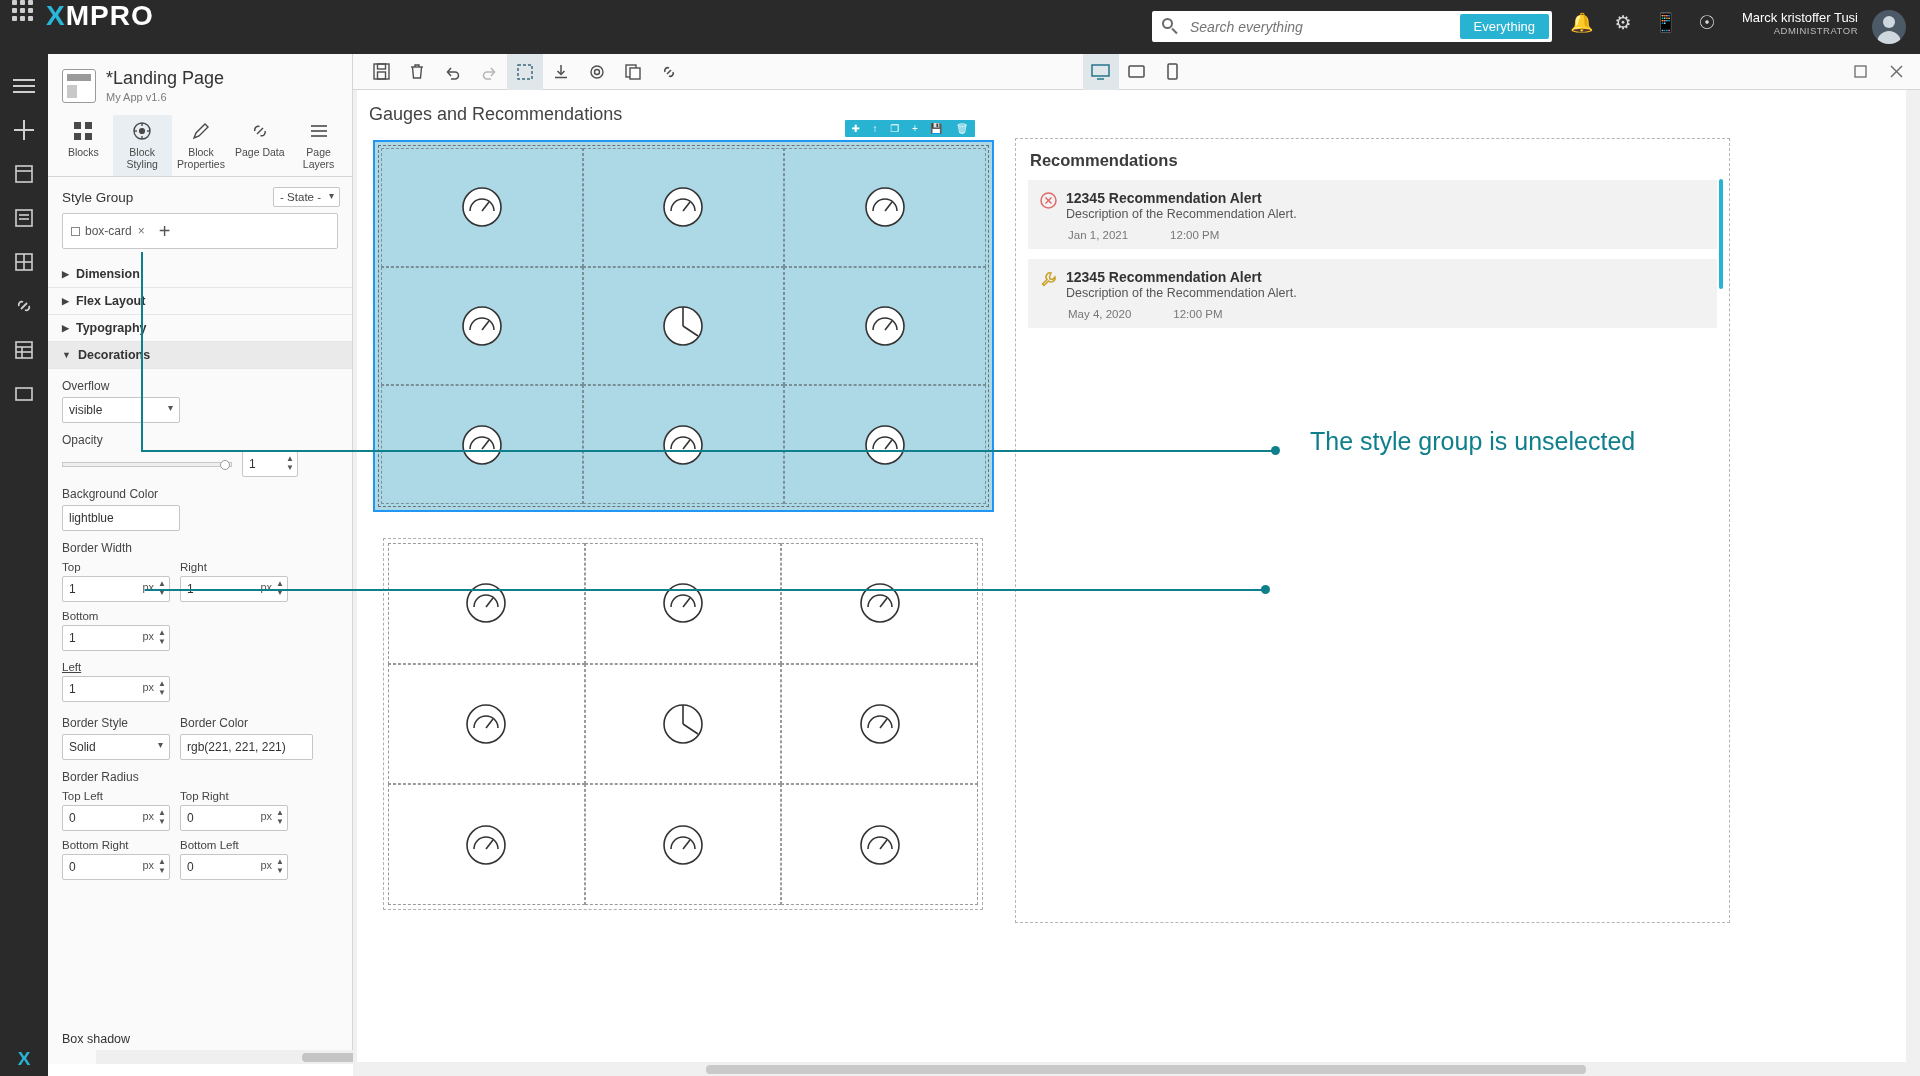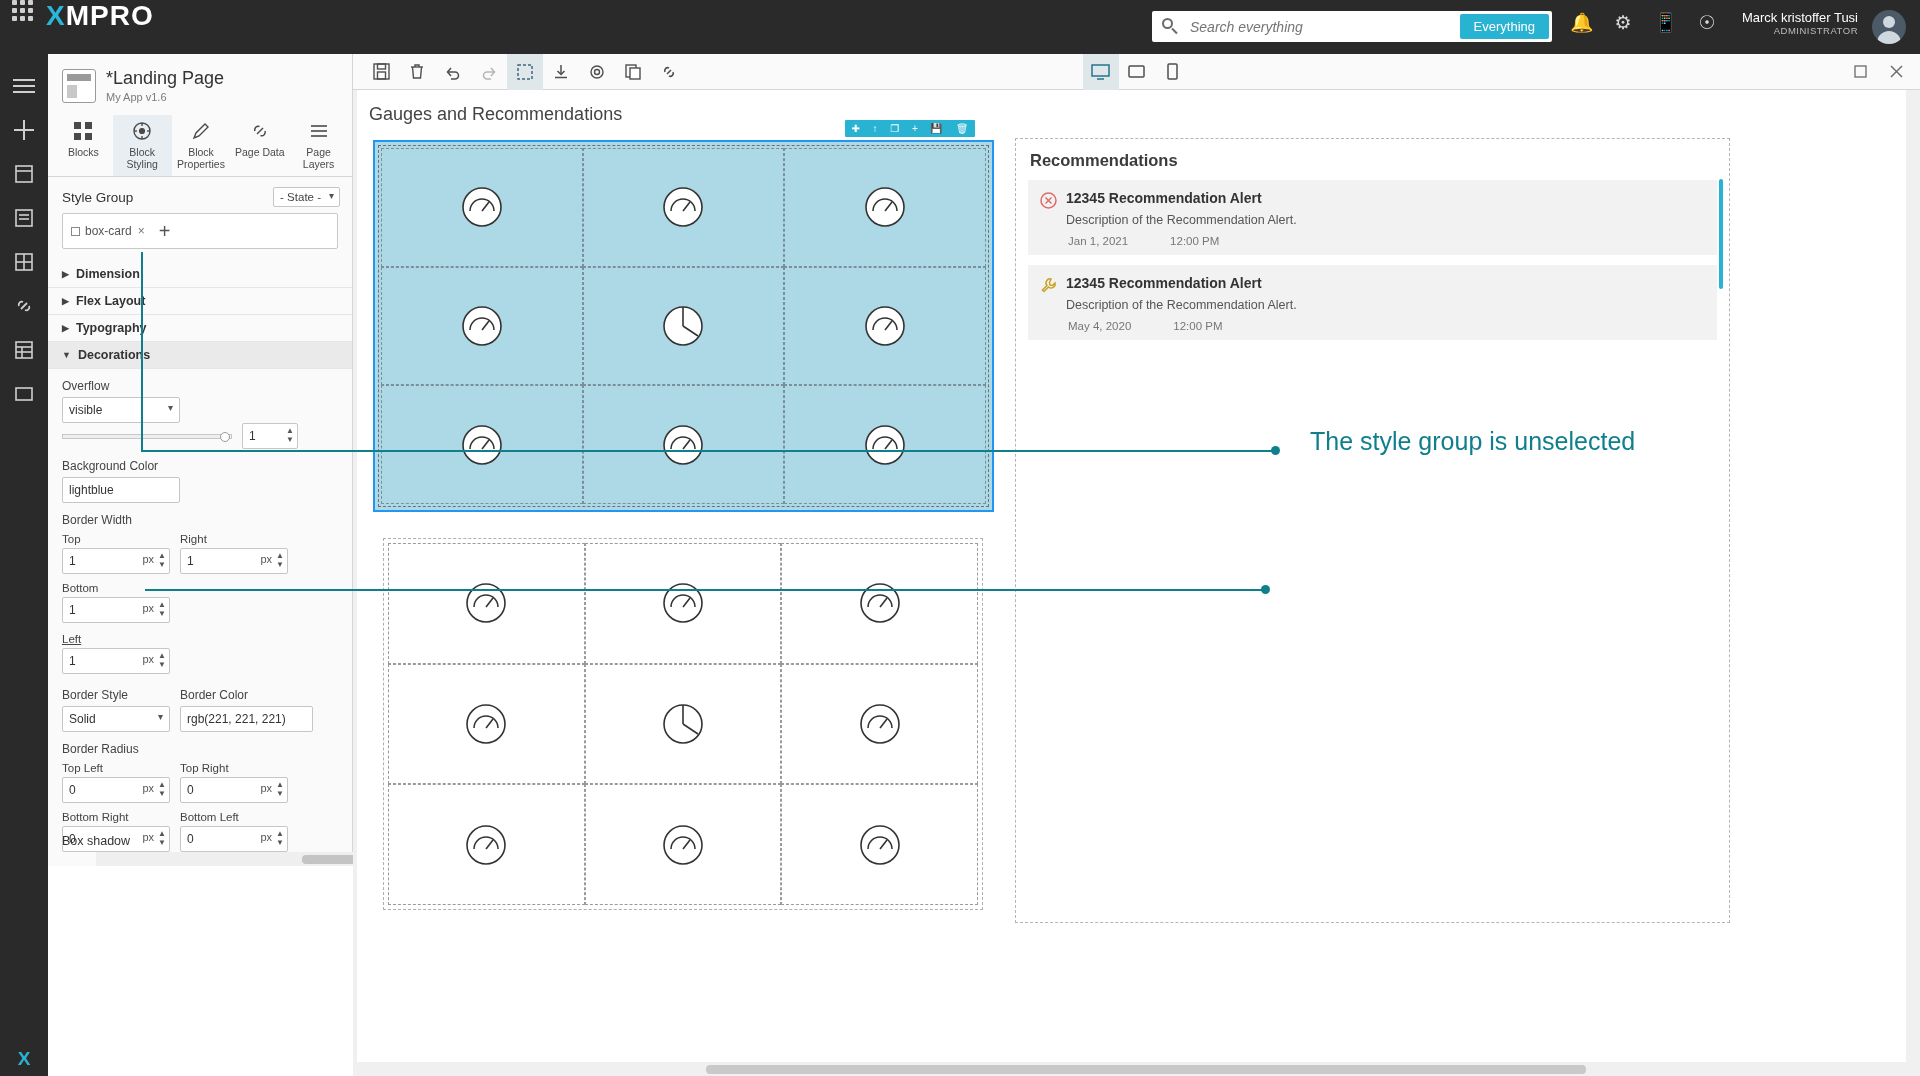--- a/index.html
+++ b/index.html
@@ -60,21 +60,21 @@
   }
   .rail .r {
     width: 48px; height: 44px; display: flex; align-items: center; justify-content: center;
     color: #cfcfcf; cursor: pointer;
   }
   .rail .r svg { display: block; }
   .rail .bottomx { position: absolute; bottom: 6px; left: 0; width: 48px; text-align: center; color: #29b3d2; font-size: 19px; font-weight: bold; }
 
   
   .leftpanel {
-    position: absolute; top: 54px; left: 48px; width: 305px; height: 812px;
+    position: absolute; top: 54px; left: 48px; width: 305px; height: 1010px;
     background: #fafafa; border-right: 1px solid #d6d6d6;
   }
   .page-head { display: flex; align-items: center; padding: 14px 12px 8px 14px; }
   .page-head .pic {
     width: 34px; height: 34px; border: 1px solid #9a9a9a; border-radius: 3px; margin-right: 10px;
     position: relative; background: #fff;
   }
   .page-head .pic::before { content:""; position:absolute; left:4px; top:4px; right:4px; height:7px; background:#9a9a9a;}
   .page-head .pic::after { content:""; position:absolute; left:4px; top:15px; width:10px; bottom:4px; background:#c8c8c8;}
   .page-title { font-size: 18px; color: #333; }
@@ -169,21 +169,21 @@
 
   .rec-panel {
     position: absolute; left: 658px; top: 48px; width: 715px; height: 785px;
     border: 1px dashed #b5b5b5; background: #fff; padding: 10px 12px;
   }
   .rec-title { font-size: 16.5px; font-weight: bold; color: #3b3b3b; margin: 2px 0 10px 2px; }
   .rec-item { background: #f2f2f2; padding: 10px 12px 8px 12px; margin-bottom: 10px; display:flex; }
   .rec-ico { width: 26px; flex: 0 0 26px; padding-top: 2px; }
   .rec-body { flex: 1; }
   .rec-h { font-size: 14px; font-weight: bold; color: #333; }
-  .rec-d { font-size: 12.5px; color: #555; margin-top: 7px; }
+  .rec-d { font-size: 12.5px; color: #555; margin-top: 1px; }
   .rec-meta { font-size: 11.5px; color: #777; margin-top: 8px; display: flex; gap: 42px; padding-left: 2px;}
   .rec-scroll { position: absolute; right: 6px; top: 40px; width: 4px; height: 110px; background: #29b3d2; border-radius: 2px;}
 
   
   .anno { position: absolute; color: #0f7f8c; font-size: 25px; line-height: 1.35; }
   .anno-line { position: absolute; background: #0f7f8c; }
   .dot { position: absolute; width: 9px; height: 9px; border-radius: 50%; background: #0f7f8c; }
 
   
   .hscroll { position:absolute; bottom: 0; left: 353px; right: 0; height: 14px; background: #f0f0f0;}
@@ -396,20 +396,21 @@
     </div>
 
     <div>
       <div class="field-label">Overflow</div>
       <div style="padding-left:14px;">
         <span class="sel-wrap">
           <span class="inp" style="display:inline-flex;align-items:center;width:118px;">visible</span>
         </span>
       </div>
 
+      <div class="field-label">Opacity</div>
       <div class="slider-row">
         <div class="slider">
           <div class="track"></div>
             <div class="knob"></div>
         </div>
         <div class="numfield" style="width:56px;">
           <span class="inp" style="display:inline-flex;align-items:center;width:56px;">1</span>
           <span class="spin">▲<br>▼</span>
         </div>
       </div>

